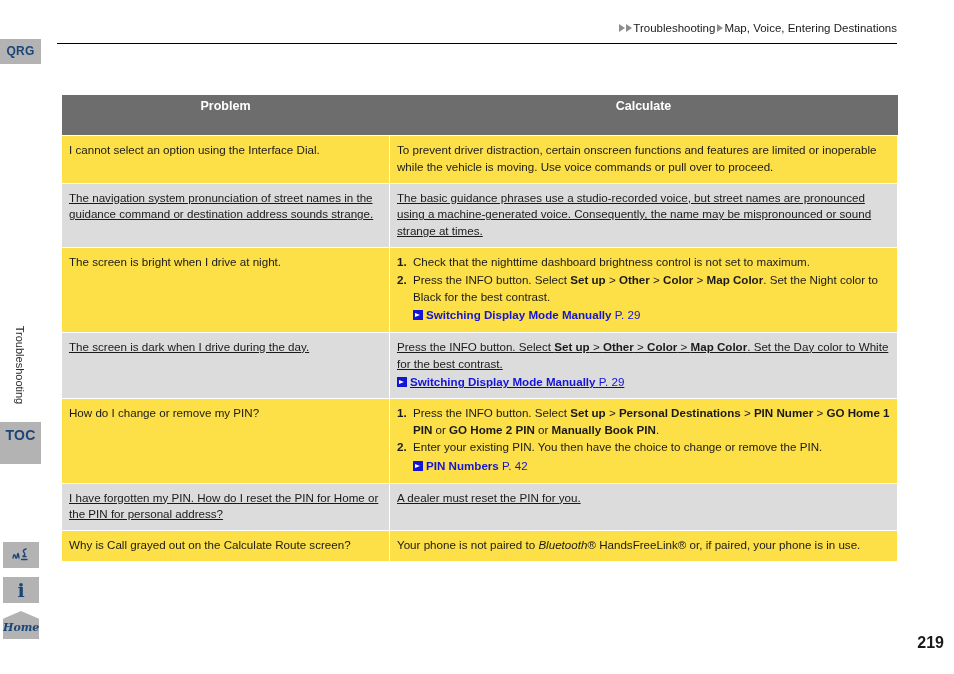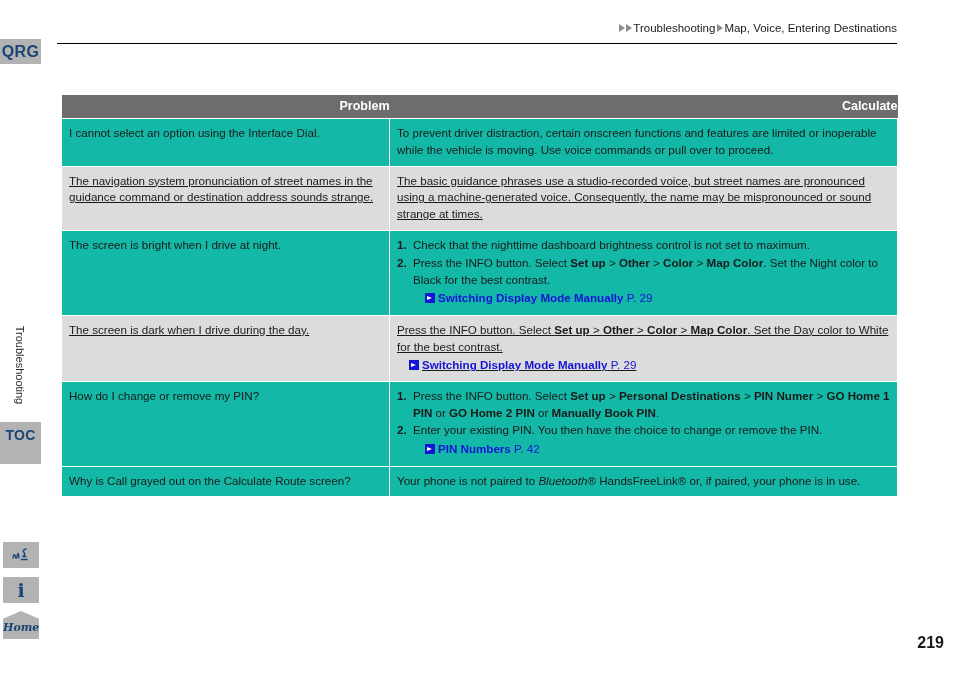--- a/index.html
+++ b/index.html
@@ -25,21 +25,21 @@
     height: 674px;
   }
   .rail-tab {
     position: absolute;
     left: 0;
     width: 41px;
     background: #b3b3b3;
     color: #1b4477;
     font-weight: bold;
     text-align: center;
-    font-size: 16px;
+    font-size: 12px;
     letter-spacing: 0.3px;
   }
   .tab-qrg {
     top: 39px;
     height: 25px;
     line-height: 25px;
   }
   .tab-toc {
     top: 422px;
     height: 42px;
@@ -149,27 +149,27 @@
   .table td, .table th {
     vertical-align: top;
     padding: 6px 7px 7px 7px;
     border: 1px solid #ffffff;
   }
   .table thead th {
     background: #6d6d6d;
     color: #ffffff;
     font-size: 12.5px;
     font-weight: bold;
-    text-align: right;
-    padding: 4px 0 5px 0;
+    text-align: center;
+    padding: 4px 0 22px 0;
     border: none;
   }
   .col-problem { width: 328px; }
   .col-solution { width: 508px; }
-  tr.light td { background: #14b8a6; }
+  tr.light td { background: #fde047; }
   tr.dark td  { background: #dcdcdc; text-decoration: underline; }
 
   .cell-line { line-height: 1.45; }
 
   
   ol.steps {
     margin: 0;
     padding: 0;
     list-style: none;
   }
@@ -189,21 +189,20 @@
   b, strong { font-weight: bold; }
   i, em { font-style: italic; }
 
   
   .ref {
     color: #1414d6;
     font-weight: bold;
     margin-top: 1px;
     display: block;
     line-height: 1.5;
-    margin-left: 12px;
   }
   .ref .arrow-box {
     display: inline-block;
     width: 10px;
     height: 10px;
     background: #1414d6;
     position: relative;
     vertical-align: -1px;
     margin-right: 3px;
   }
@@ -347,20 +346,28 @@
             <span class="num">1.</span><span>Press the INFO button. Select </span><b>Set up</b><span> &gt; </span><b>Personal Destinations</b><span> &gt; </span><b>PIN Numer</b><span> &gt; </span><b>GO Home 1 PIN</b><span> or </span><b>GO Home 2 PIN</b><span> or </span><b>Manually Book PIN</b><span>.</span>
           </li>
           <li>
             <span class="num">2.</span><span>Enter your existing PIN. You then have the choice to change or remove the PIN.</span>
             <span class="ref"><span class="arrow-box"></span><span>PIN Numbers</span> <span class="pg">P. 42</span></span>
           </li>
         </ol>
       </td>
     </tr>
 
+    <tr class="dark">
+      <td>
+        <div class="cell-line">I have forgotten my PIN. How do I reset the PIN for Home or the PIN for personal address?</div>
+      </td>
+      <td>
+        <div class="cell-line">A dealer must reset the PIN for you.</div>
+      </td>
+    </tr>
 
     <tr class="light">
       <td>
         <div class="cell-line">Why is Call grayed out on the Calculate Route screen?</div>
       </td>
       <td>
         <div class="cell-line"><span>Your phone is not paired to </span><i>Bluetooth</i><span>® HandsFreeLink® or, if paired, your phone is in use.</span></div>
       </td>
     </tr>
 

